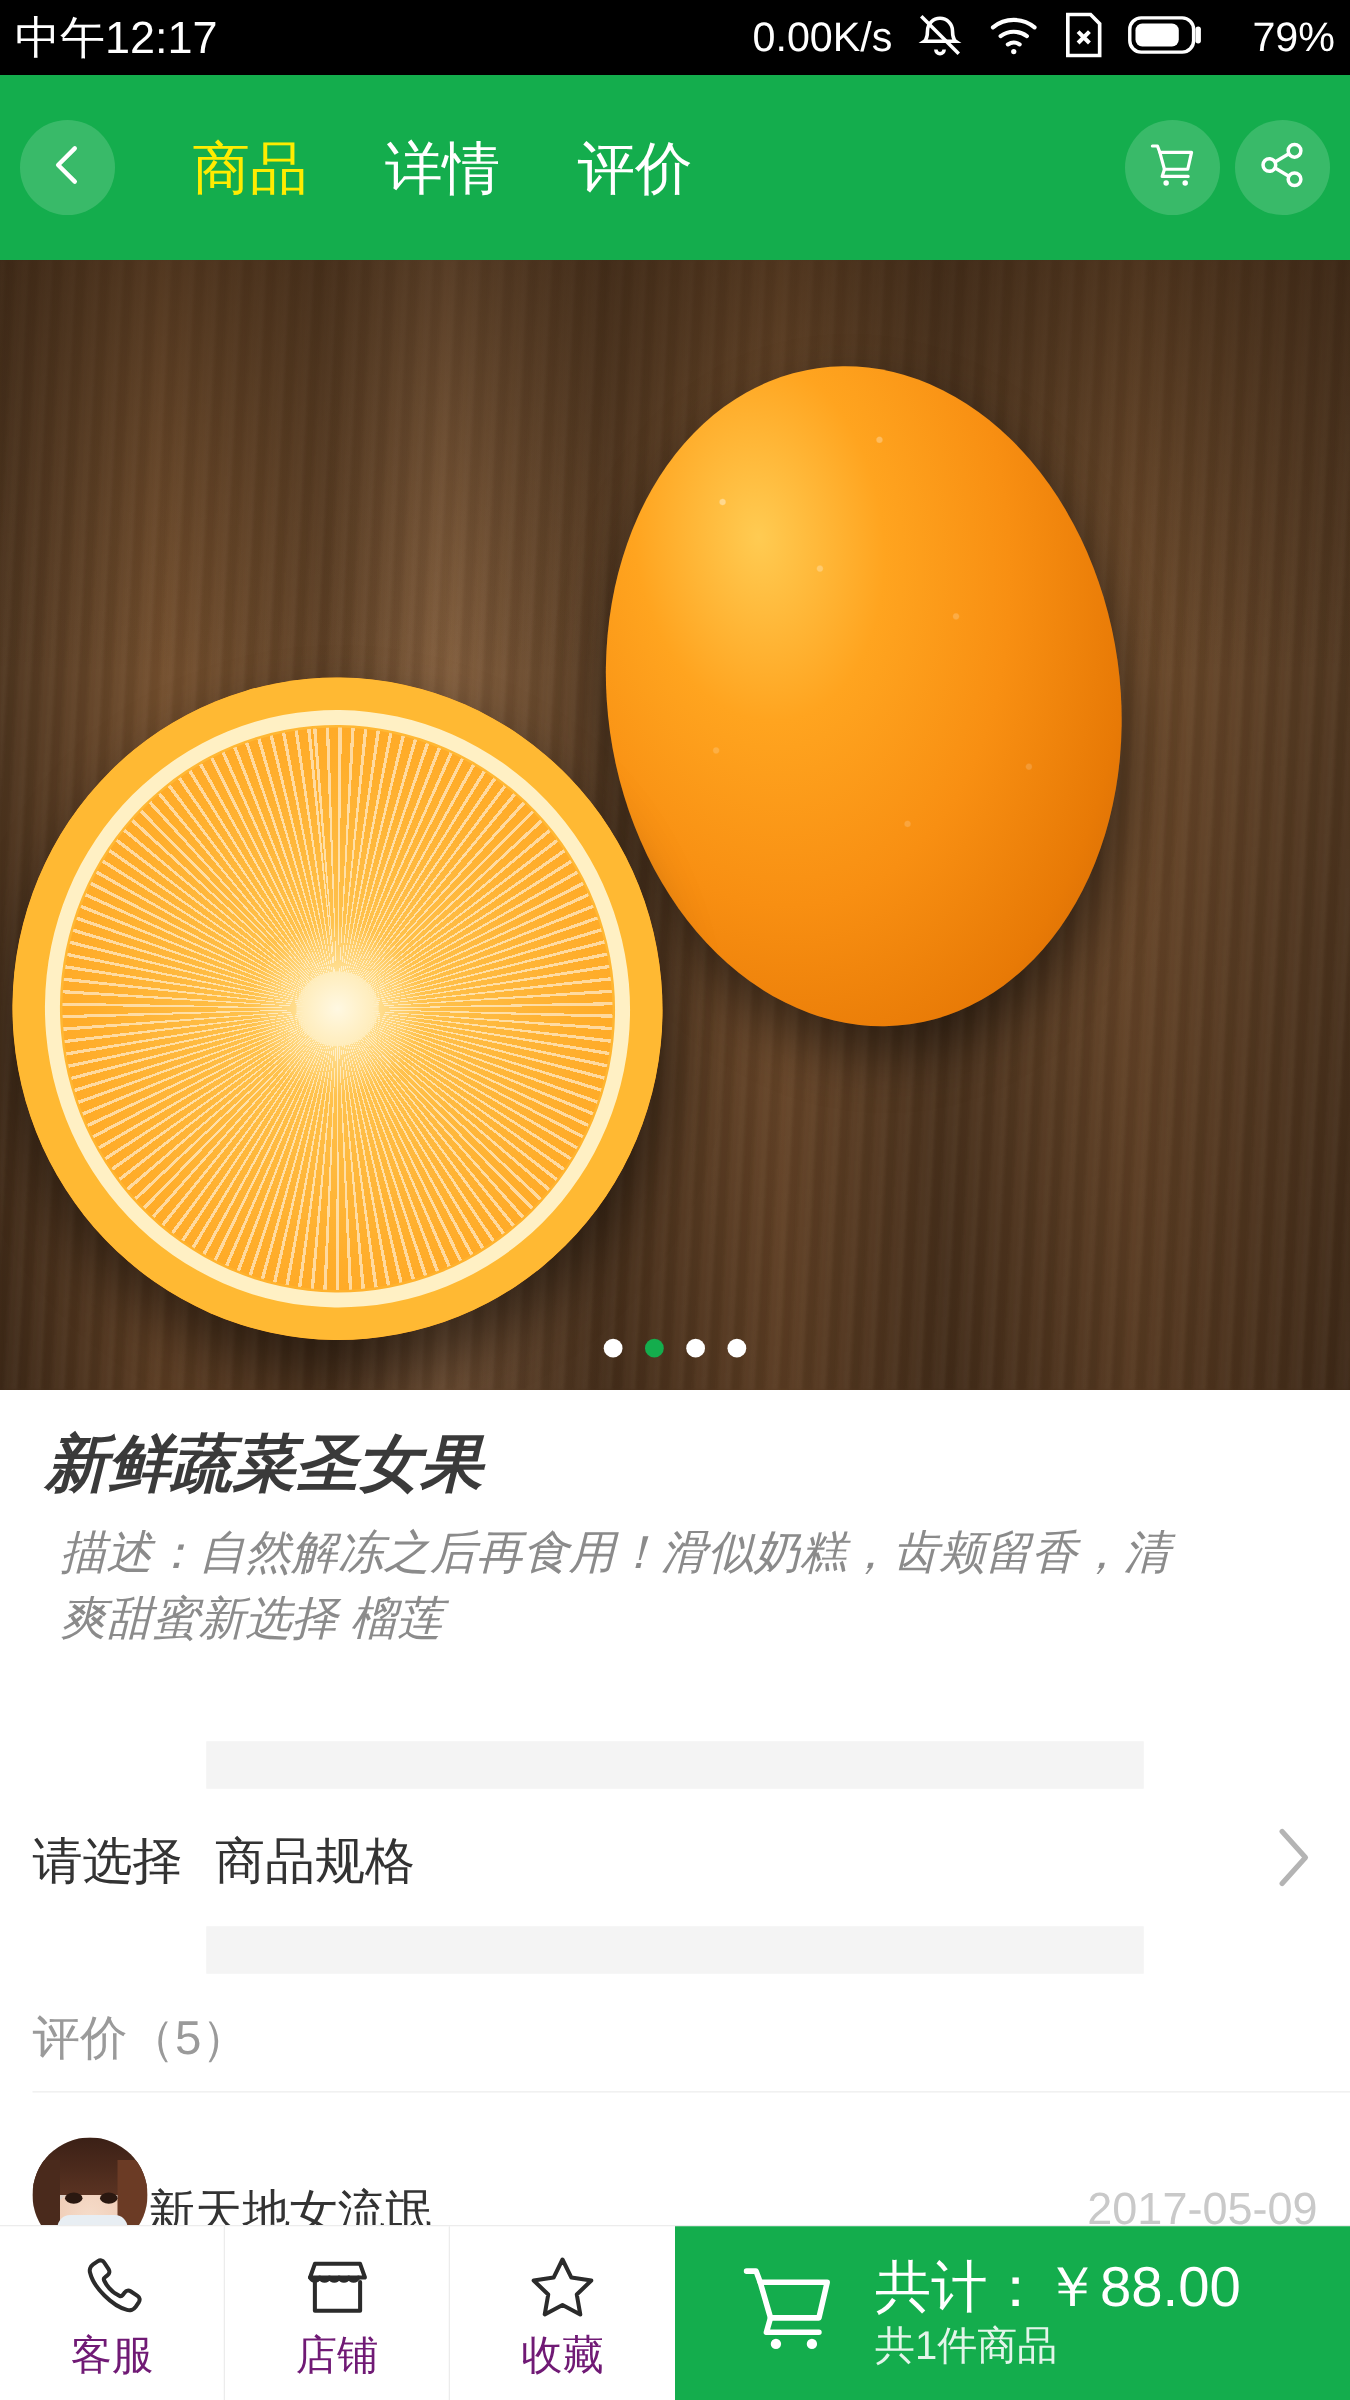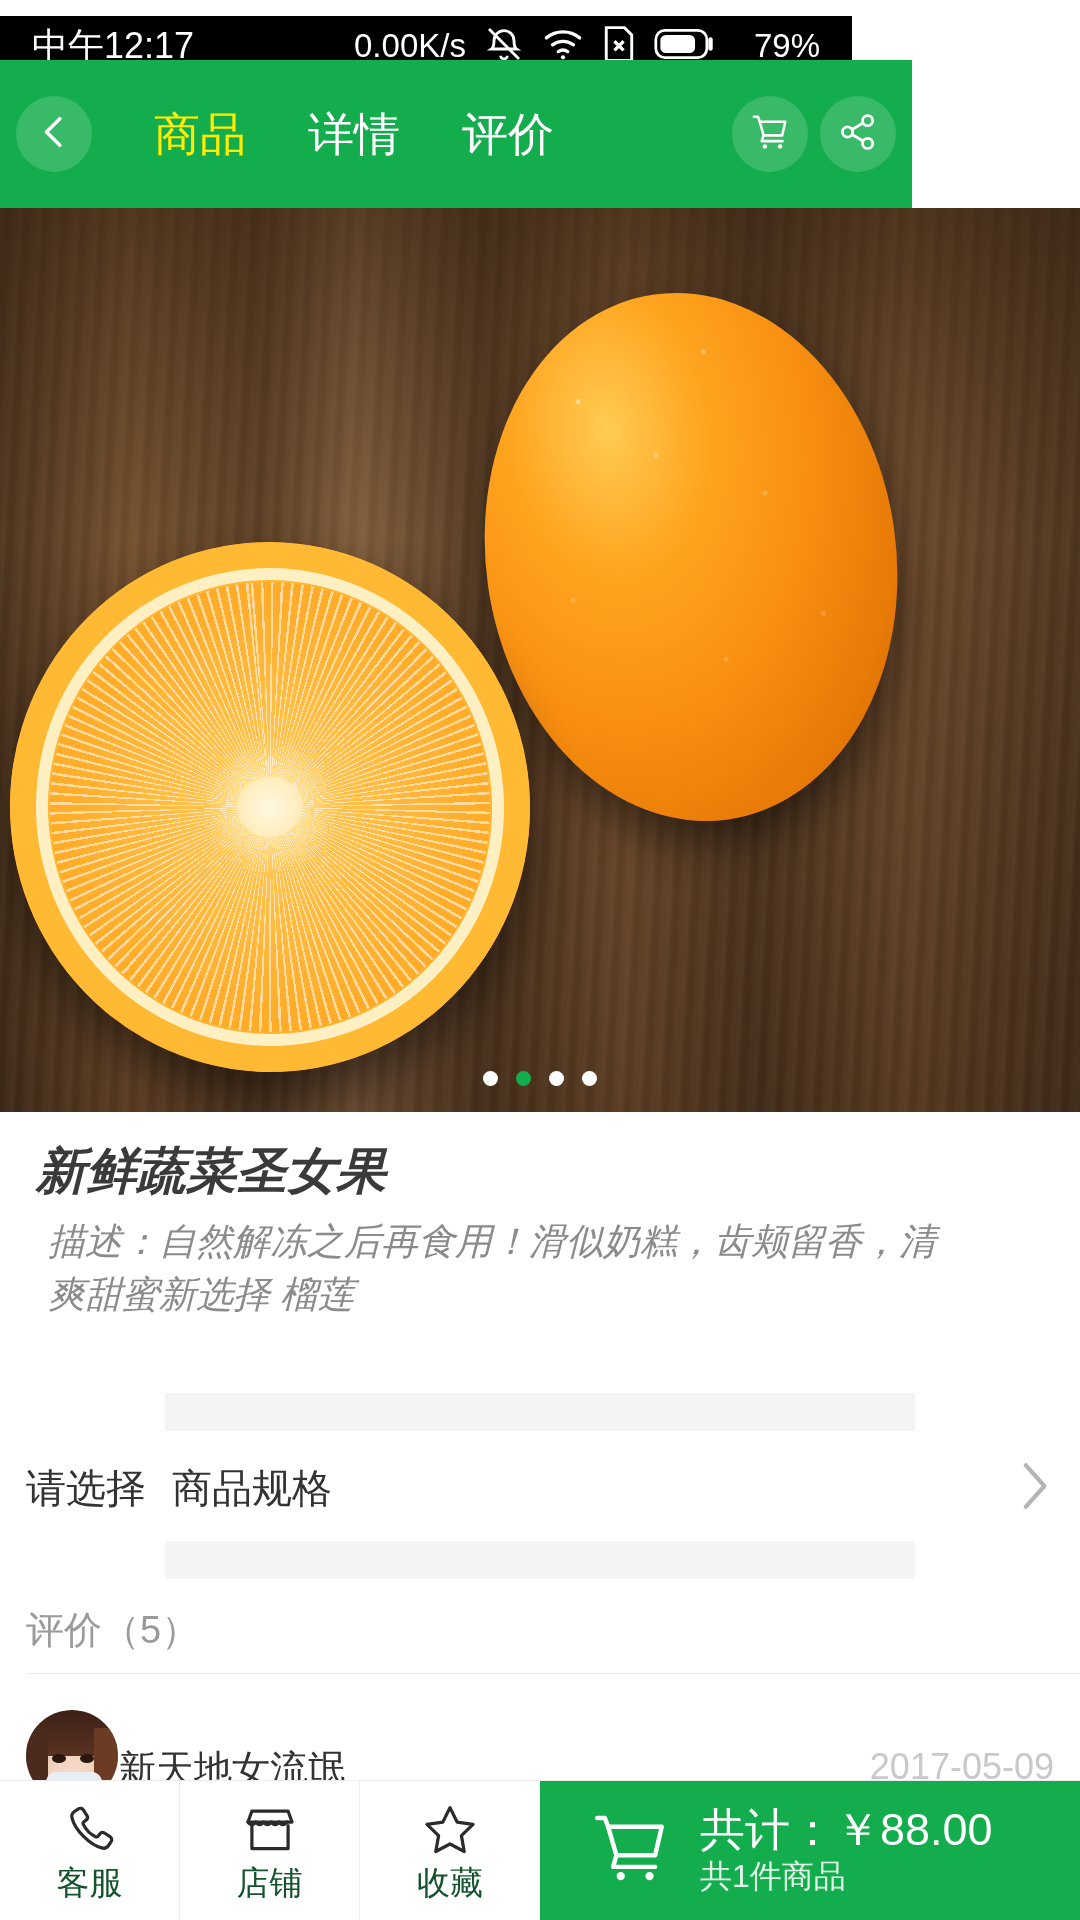--- a/index.html
+++ b/index.html
@@ -11,29 +11,29 @@
     width: 1080px;
     height: 1920px;
     overflow: hidden;
     font-family: "Liberation Sans", "DejaVu Sans", sans-serif;
     position: relative;
   }
 
   
   .status-bar {
     position: absolute;
-    top: 16px; left: 0;
-    width: 852px;
+    top: 0; left: 0;
+    width: 1080px;
     height: 60px;
     background: #000000;
     color: #ffffff;
     display: flex;
     align-items: center;
     box-sizing: border-box;
-    padding: 0 32px;
+    padding: 0 12px;
   }
   .status-clock {
     font-size: 36px;
     letter-spacing: 0px;
     font-weight: 400;
     line-height: 60px;
   }
   .status-right {
     margin-left: auto;
     display: flex;
@@ -48,21 +48,21 @@
   .status-batt-pct {
     font-size: 33px;
     line-height: 60px;
     margin-left: 20px;
   }
 
   
   .header {
     position: absolute;
     top: 60px; left: 0;
-    width: 912px;
+    width: 1080px;
     height: 148px;
     background: #14ad4d;
     display: flex;
     align-items: center;
   }
   .circle-btn {
     width: 76px;
     height: 76px;
     border-radius: 50%;
     background: rgba(255,255,255,0.16);
@@ -378,21 +378,21 @@
     flex-direction: column;
     align-items: center;
     justify-content: center;
     gap: 4px;
     border-right: 1px solid #ececec;
     box-sizing: border-box;
   }
   .bb-action:nth-child(3) { border-right: none; }
   .bb-label {
     font-size: 33px;
-    color: #14532d;
+    color: #701a75;
     line-height: 1;
   }
   .checkout {
     flex: 1;
     background: #14ad4d;
     display: flex;
     align-items: center;
     padding-left: 48px;
     box-sizing: border-box;
     gap: 26px;

